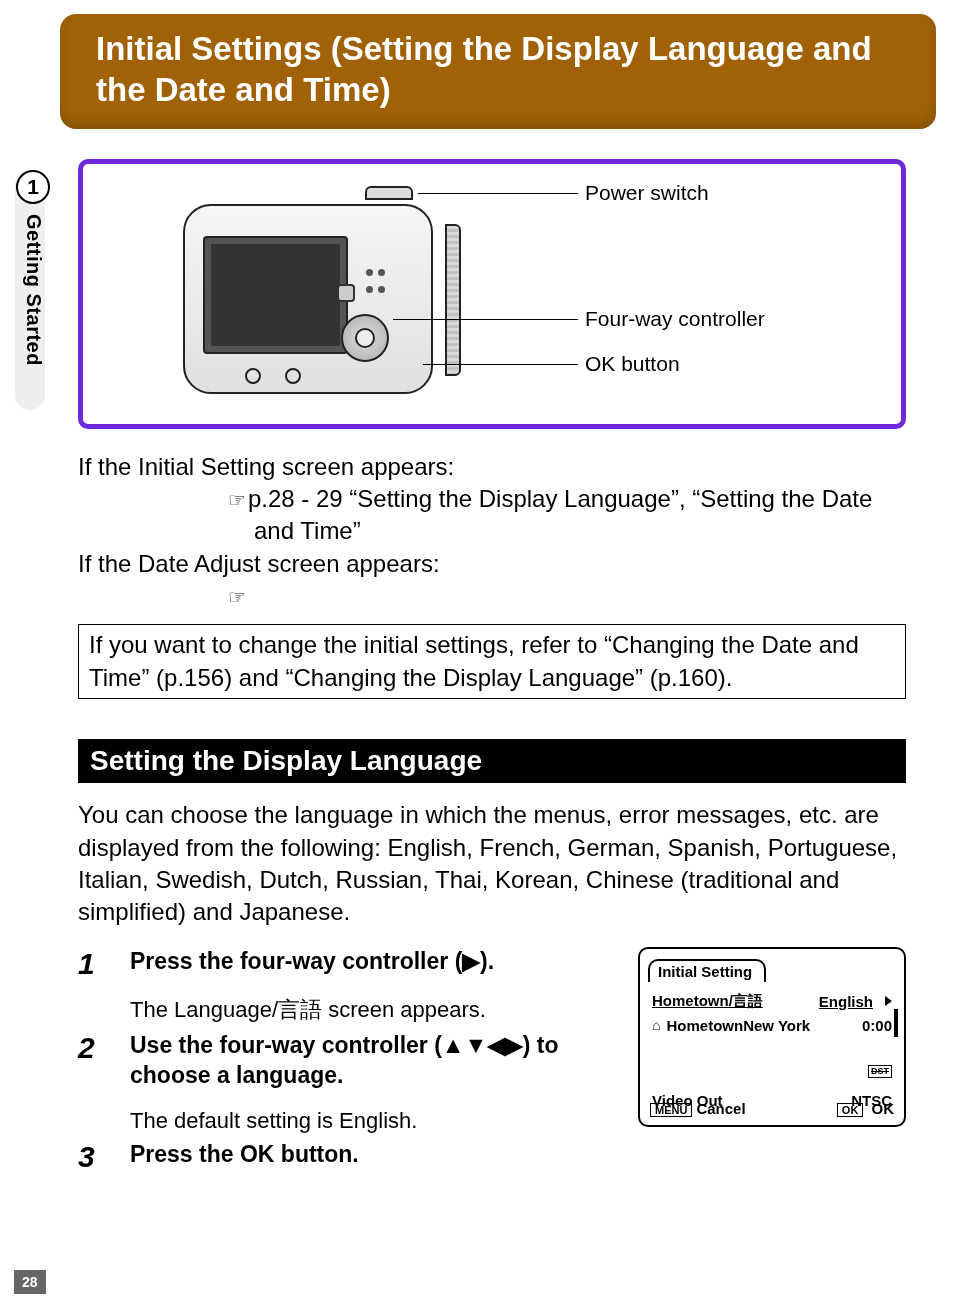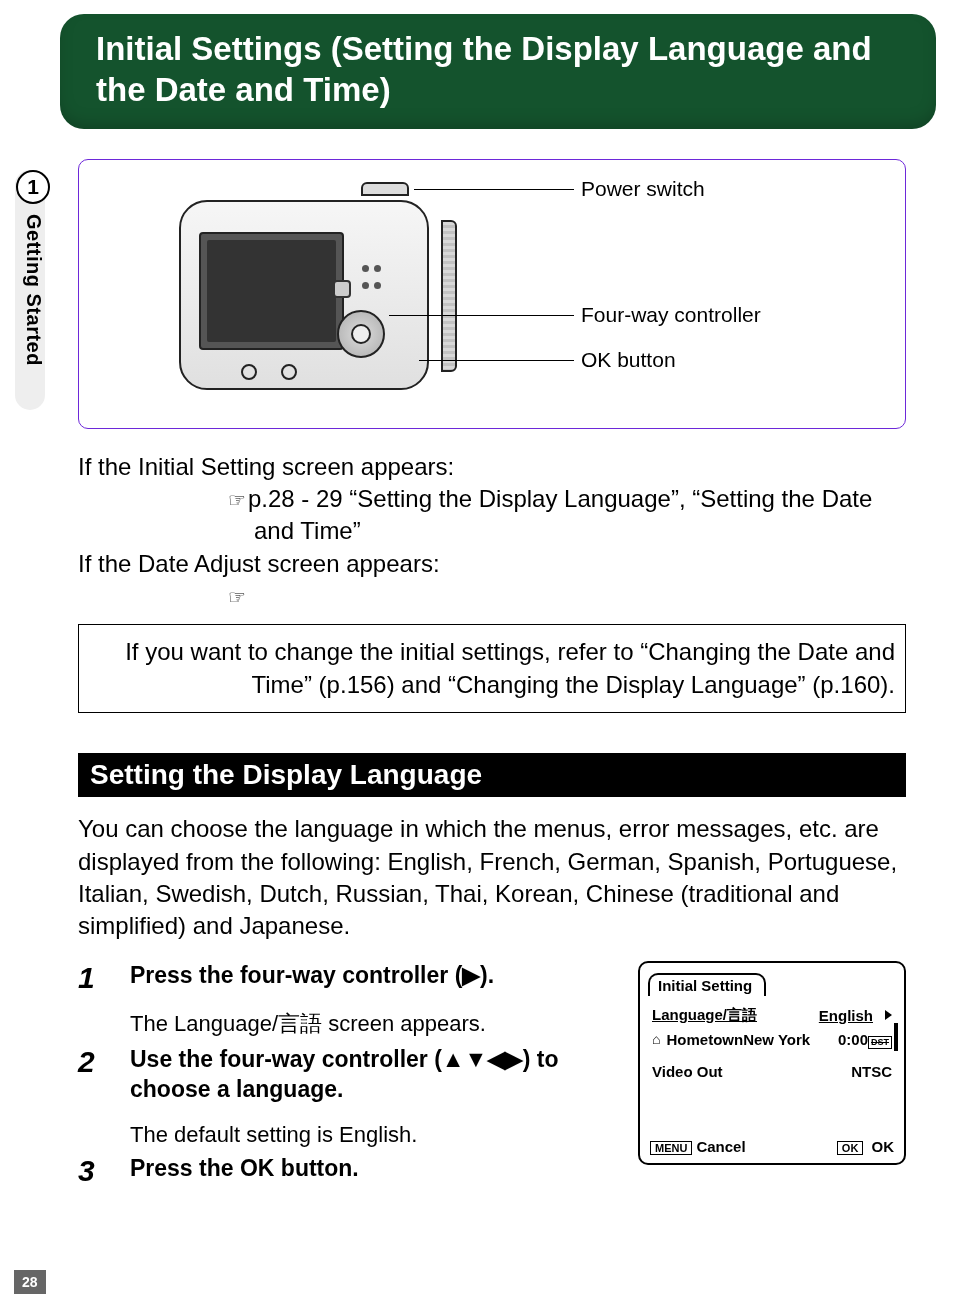--- a/index.html
+++ b/index.html
@@ -8,23 +8,23 @@
     width: 954px;
     height: 1314px;
     font-family: Arial, Helvetica, sans-serif;
     background: #fff;
     color: #000;
     position: relative;
   }
 
   .header-bar {
     margin: 14px 18px 0 60px;
-    background: #14532d;
+    background: #a16207;
     color: #fff;
-    border-radius: 24px;
+    border-radius: 16px;
     padding: 14px 26px 18px 36px;
     font-size: 33px;
     font-weight: bold;
     line-height: 1.25;
     box-shadow: inset 0 -8px 18px -6px rgba(0,0,0,0.25);
   }
 
   .side-tab {
     position: absolute;
     left: 12px;
@@ -67,21 +67,21 @@
     margin-top: 2px;
     position: relative;
     z-index: 2;
   }
 
   .content {
     margin: 30px 48px 0 78px;
   }
 
   .diagram-box {
-    border: 1px solid #6d28d9;
+    border: 5px solid #6d28d9;
     border-radius: 10px;
     padding: 22px 30px 22px 30px;
     position: relative;
     height: 270px;
   }
 
   .camera {
     position: absolute;
     left: 100px;
     top: 30px;
@@ -163,25 +163,24 @@
     padding-left: 26px;
   }
   .pointer-icon::before {
     content: "☞";
     font-size: 20px;
     margin-right: 2px;
   }
 
   .note-box {
     border: 1px solid #000;
-    padding: 11px 10px;
+    padding: 4px 10px;
     font-size: 24px;
     line-height: 1.35;
     margin-top: 12px;
-    text-align: right;
   }
 
   .section-bar {
     background: #000;
     color: #fff;
     font-size: 28px;
     font-weight: bold;
     padding: 6px 12px;
     margin-top: 40px;
   }
@@ -199,21 +198,21 @@
   .step-sub { font-size: 22px; margin-top: 18px; }
 
   .lcd {
     width: 268px;
     border: 2px solid #000;
     border-radius: 10px;
     padding: 10px 10px 8px 10px;
     font-size: 15px;
     font-weight: bold;
     flex: none;
-    height: 204px;
+    height: 180px;
     position: relative;
   }
   .lcd .tab {
     display: inline-block;
     border: 2px solid #000;
     border-bottom: none;
     border-radius: 10px 10px 0 0;
     padding: 2px 12px 2px 8px;
     margin-left: -2px;
     margin-bottom: 6px;
@@ -224,21 +223,21 @@
     align-items: center;
     padding: 4px 2px;
   }
   .lcd .lang-label { text-decoration: underline; }
   .lcd .lang-val { text-decoration: underline; display: flex; align-items: center; gap: 12px; }
   .lcd .tri { width: 0; height: 0; border-left: 7px solid #000; border-top: 5px solid transparent; border-bottom: 5px solid transparent; display: inline-block; }
   .lcd .rightbar { position: absolute; right: 6px; top: 60px; width: 4px; height: 28px; background: #000; }
   .lcd .home-row { display: flex; gap: 6px; align-items: flex-start; padding: 2px 2px 0 2px; }
   .lcd .home-icon { font-size: 14px; }
   .lcd .home-text { display: flex; flex-direction: row; line-height: 1.2; }
-  .lcd .home-right { margin-left: auto; text-align: left; display: flex; align-items: flex-end; line-height: 1.2; }
+  .lcd .home-right { margin-left: auto; text-align: left; display: flex; flex-direction: column; align-items: flex-end; line-height: 1.2; gap: 30px; }
   .lcd .dst {
     border: 1.5px solid #000;
     font-size: 9px;
     padding: 0 2px;
     text-decoration: line-through;
   }
   .lcd .bottom {
     position: absolute;
     left: 10px; right: 10px; bottom: 8px;
     display: flex; justify-content: space-between; align-items: center;
@@ -351,21 +350,21 @@
           <div class="step-title">Press the OK button.</div>
         </div>
       </div>
     </div>
 
     <div class="lcd">
       <div class="tab">Initial Setting</div>
       <div class="rightbar"></div>
 
       <div class="row">
-        <span class="lang-label">Language/言語</span>
+        <span class="lang-label">Hometown/言語</span>
         <span class="lang-val">
           <span>English</span>
           <span class="tri"></span>
         </span>
       </div>
 
       <div class="home-row">
         <span class="home-icon">⌂</span>
         <span class="home-text">
           <span>Hometown</span>

